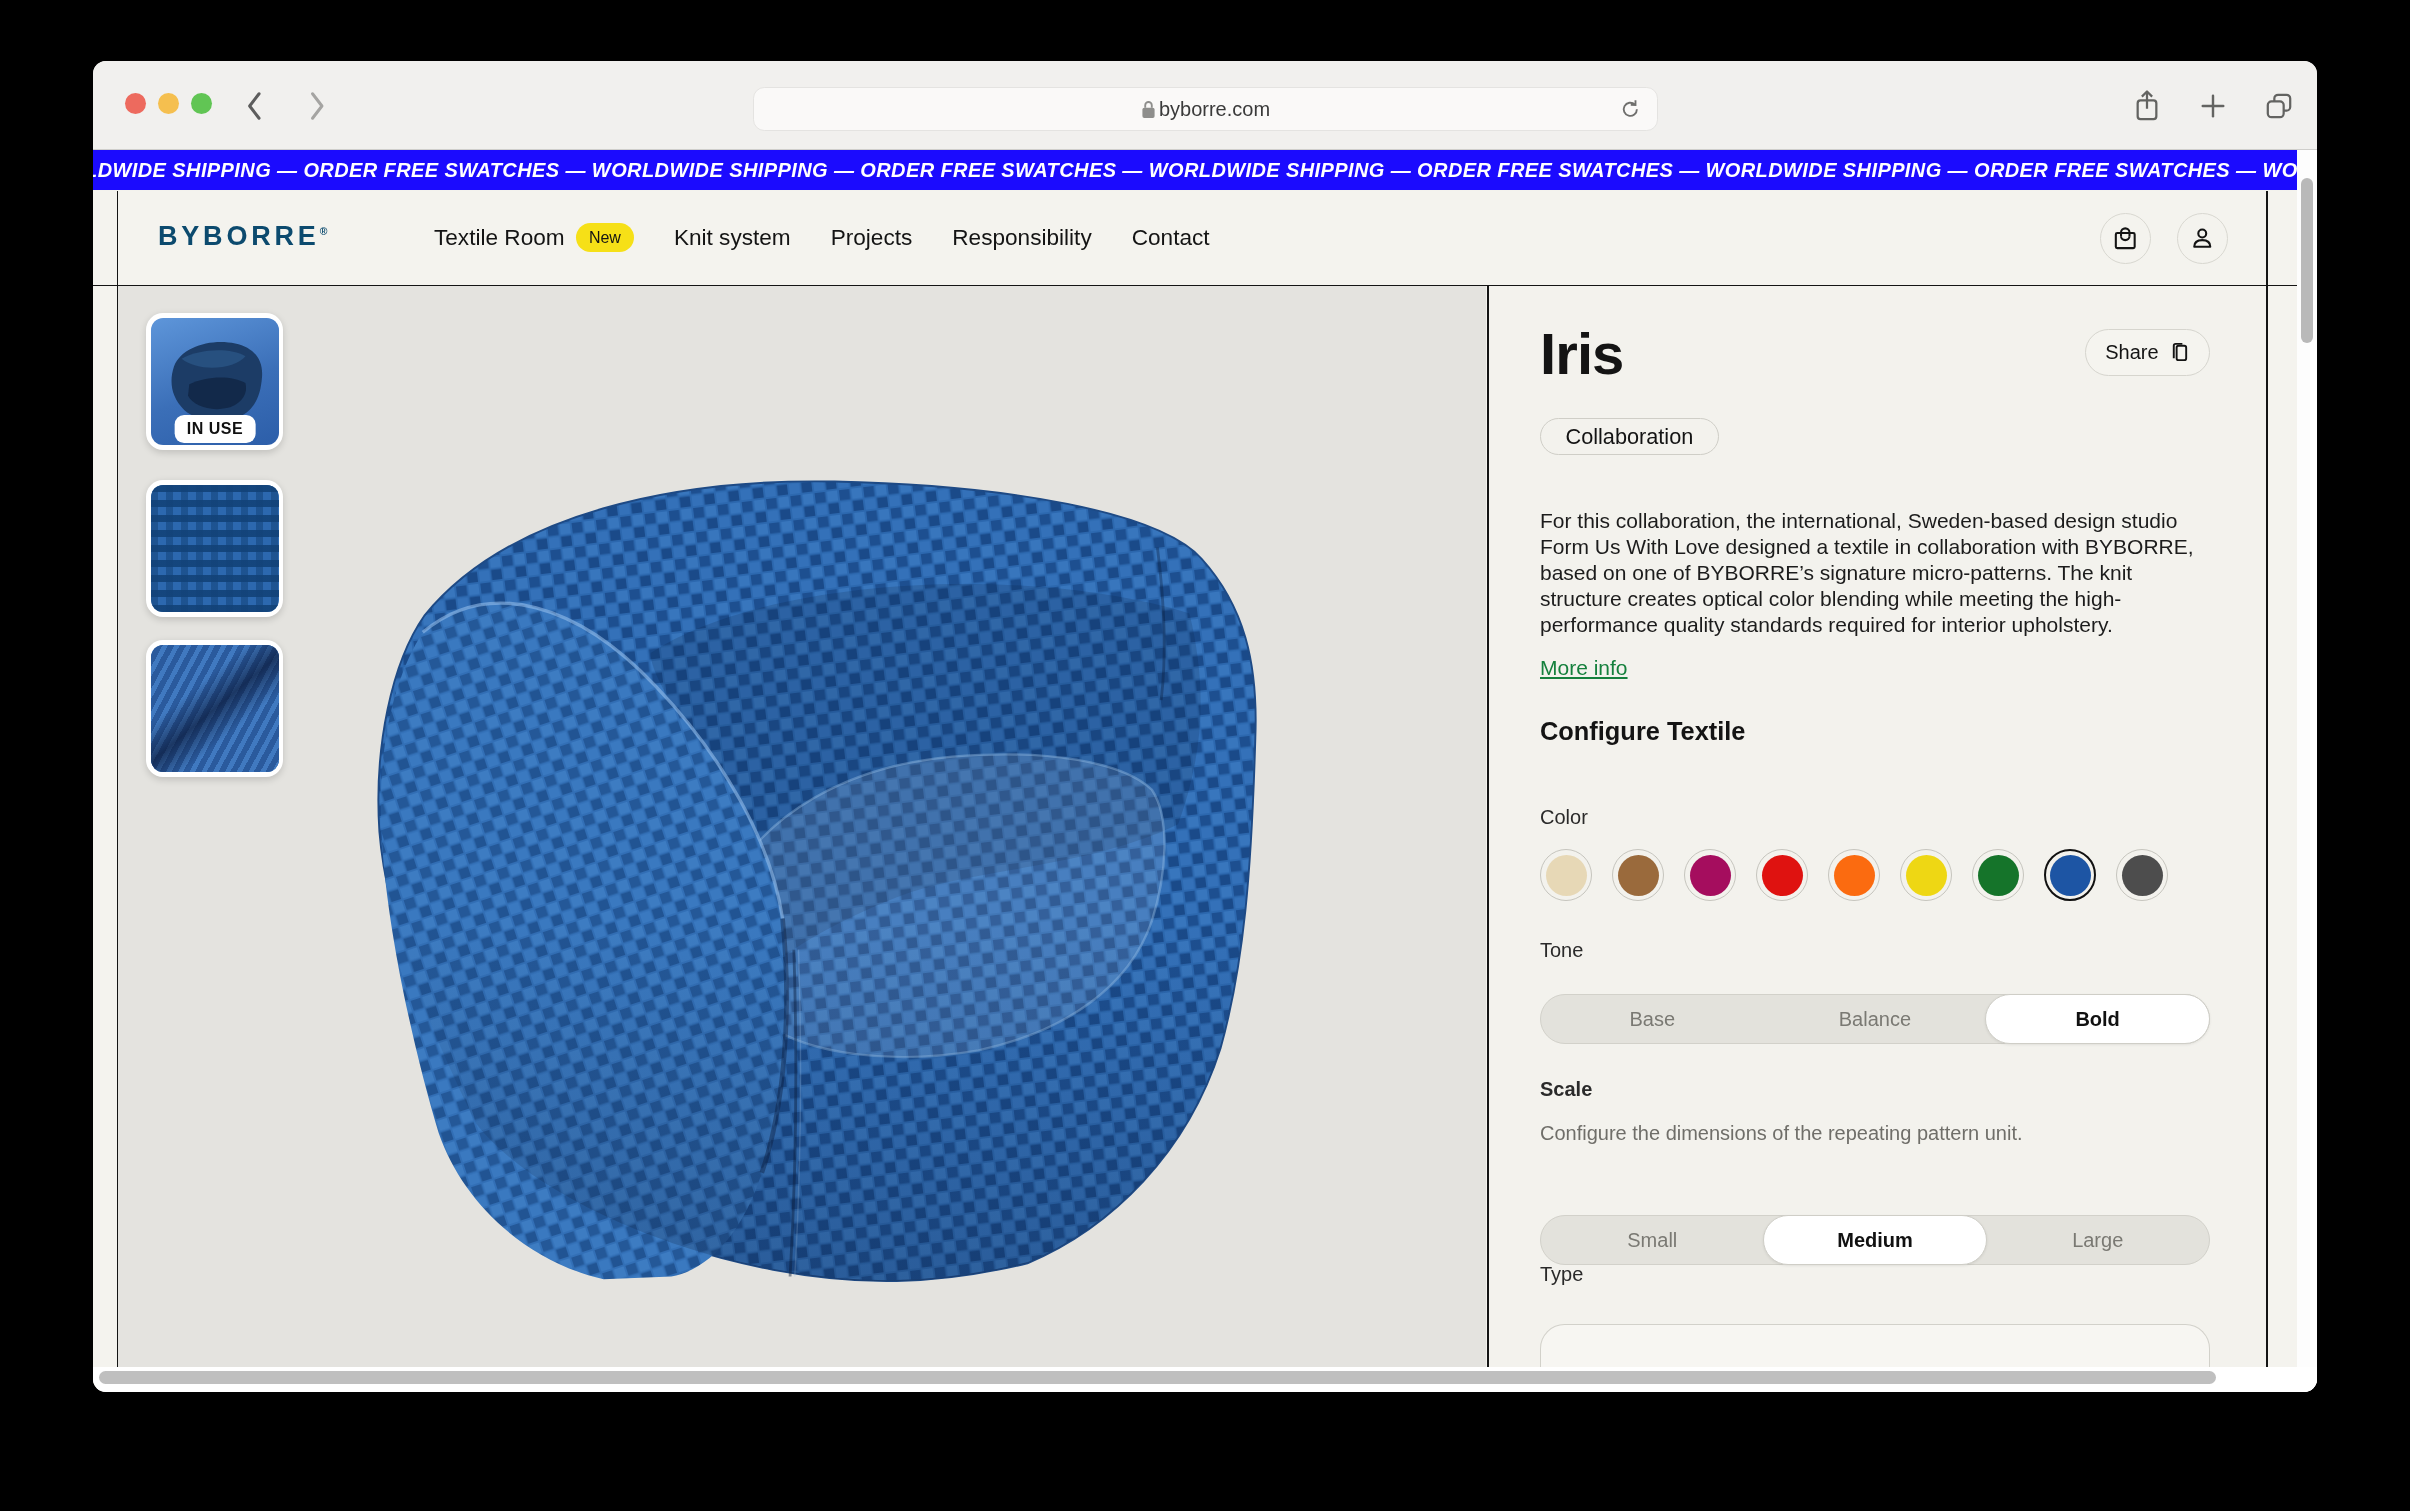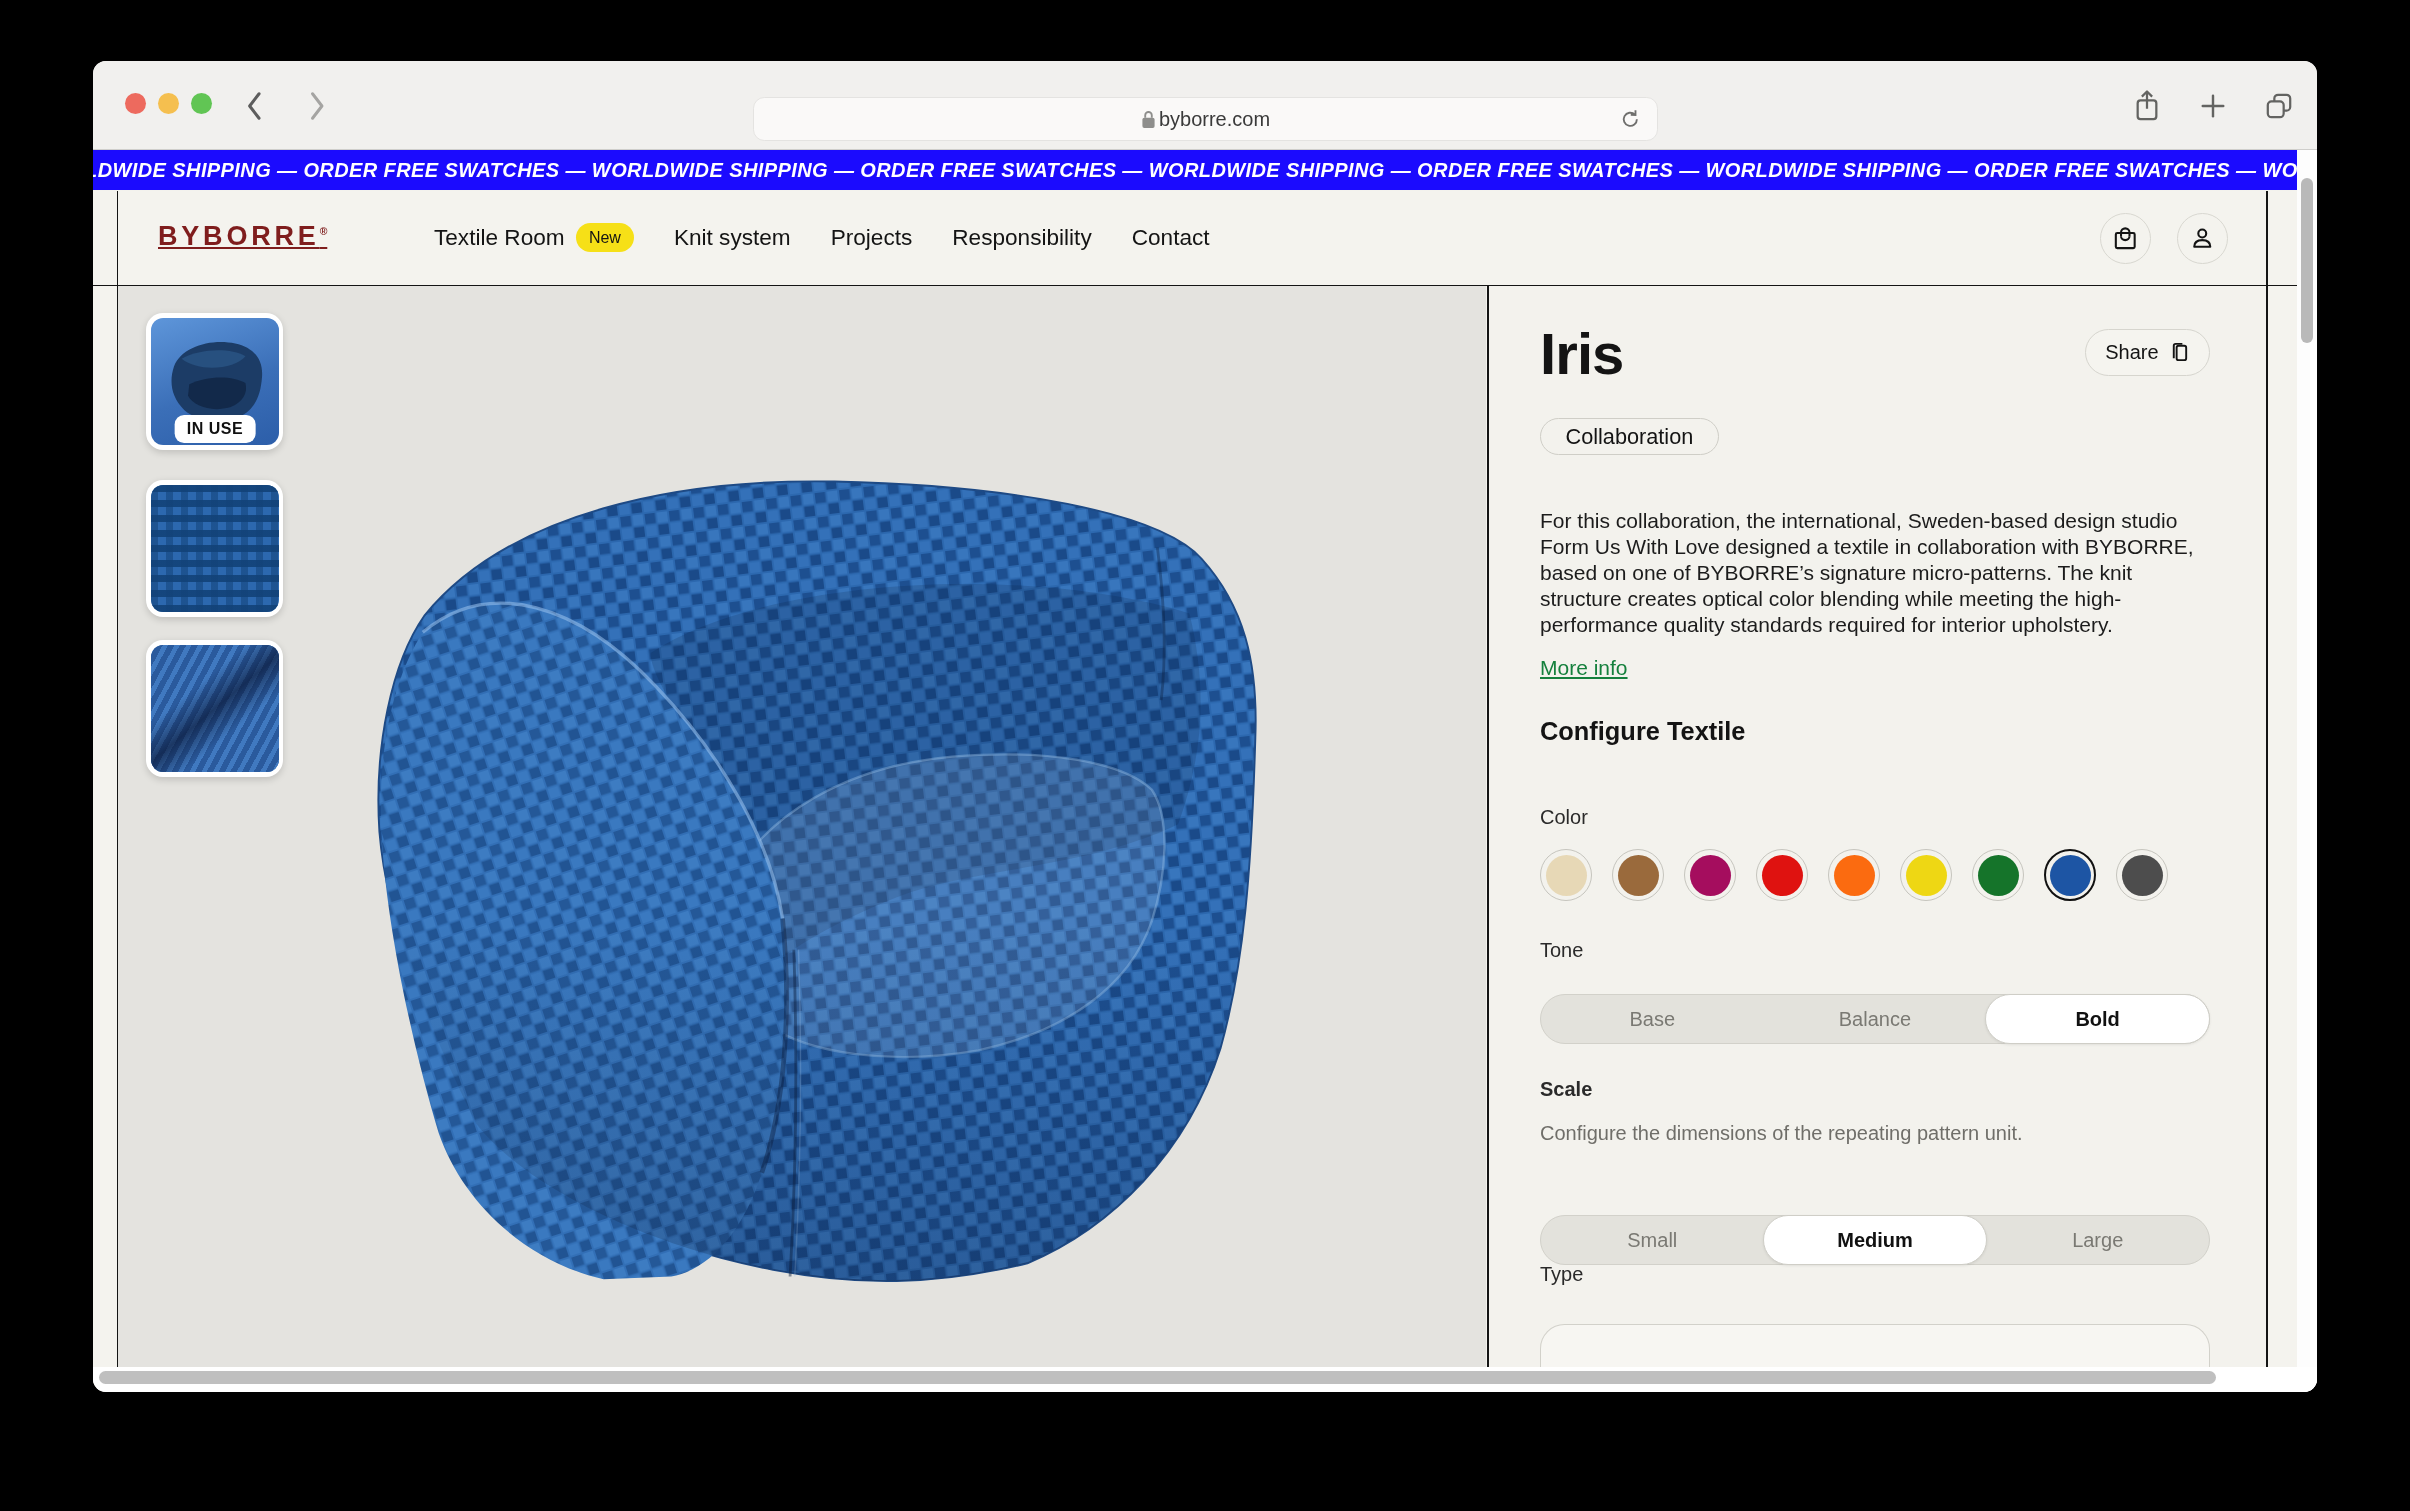--- a/index.html
+++ b/index.html
@@ -11,40 +11,40 @@
             background:#f3f2ed; border-radius:13px; overflow:hidden;
             box-shadow:0 23.5px 66px rgba(0,0,0,.85); }
 
   
   .toolbar { position:absolute; left:0; top:0; width:100%; height:89px; background:#f1f0ee;
              border-bottom:0.9px solid #cfcecb; }
   .traffic { position:absolute; top:32px; left:32px; display:flex; gap:12.2px; }
   .traffic span { width:21px; height:21px; border-radius:50%; display:block; }
   .navbtns { position:absolute; top:24.5px; left:151px; display:flex; gap:38px; }
   .navbtns svg { width:22.6px; height:40px; }
-  .urlbar { position:absolute; left:660px; top:36px; width:905px; height:44px;
+  .urlbar { position:absolute; left:660px; top:26px; width:905px; height:44px;
             background:#faf9f8; border:0.9px solid #e4e3e1; border-radius:11.3px;
             display:flex; align-items:center; justify-content:center; gap:3px; }
   .urlbar .lock { width:15px; height:19px; }
   .urlbar .host { font-size:20px; color:#3a3a3a; }
   .urlbar .reload { position:absolute; right:15px; top:10.4px; width:22.6px; height:22.6px; }
   .toolicons { position:absolute; top:24.5px; right:24.5px; display:flex; gap:38px; align-items:center; }
   .toolicons svg { width:28px; height:40px; }
 
   
   .banner { position:absolute; left:0; top:89px; width:100%; height:40px; overflow:hidden; }
   .banner-track { position:absolute; left:-58px; top:0; height:40px; display:flex; align-items:center;
                   white-space:nowrap; color:#fff; font-size:20px; font-weight:700; font-style:italic;
                   letter-spacing:0.4px; }
 
   
   .sitenav { position:absolute; left:0; top:130px; width:100%; height:95px; background:#f4f3ee;
              border-bottom:1.9px solid #141414; }
   .logo { position:absolute; left:65px; top:30px; font-size:27px; font-weight:800;
-          letter-spacing:3.8px; color:#7f1d1d;text-decoration:underline; }
+          letter-spacing:3.8px; color:#0c4a6e; }
   .logo sup { font-size:10.4px; letter-spacing:0; }
   .nav-items { position:absolute; left:313px; top:0; height:93px; display:flex; align-items:center; gap:40px;margin-left:28px; }
   .nav-item { display:flex; align-items:center; gap:11.3px; font-size:22.6px; color:#141414; cursor:pointer; }
   .nav-badge { background:#f6e017; color:#141414; font-size:16px; padding:5.6px 13px; border-radius:15px; }
   .nav-circ { position:absolute; top:21.7px; width:51px; height:51px; border:0.9px solid #d8d7d0;
               border-radius:50%; display:flex; align-items:center; justify-content:center; }
   .nav-circ svg { width:24.5px; height:24.5px; }
   .circ-bag { right:166px; } .circ-user { right:89px; }
   .vline { position:absolute; width:1.9px; background:#141414; top:130px; height:1176px; z-index:6; }
   .vline.l { left:23.5px; } .vline.r { left:2173px; }

